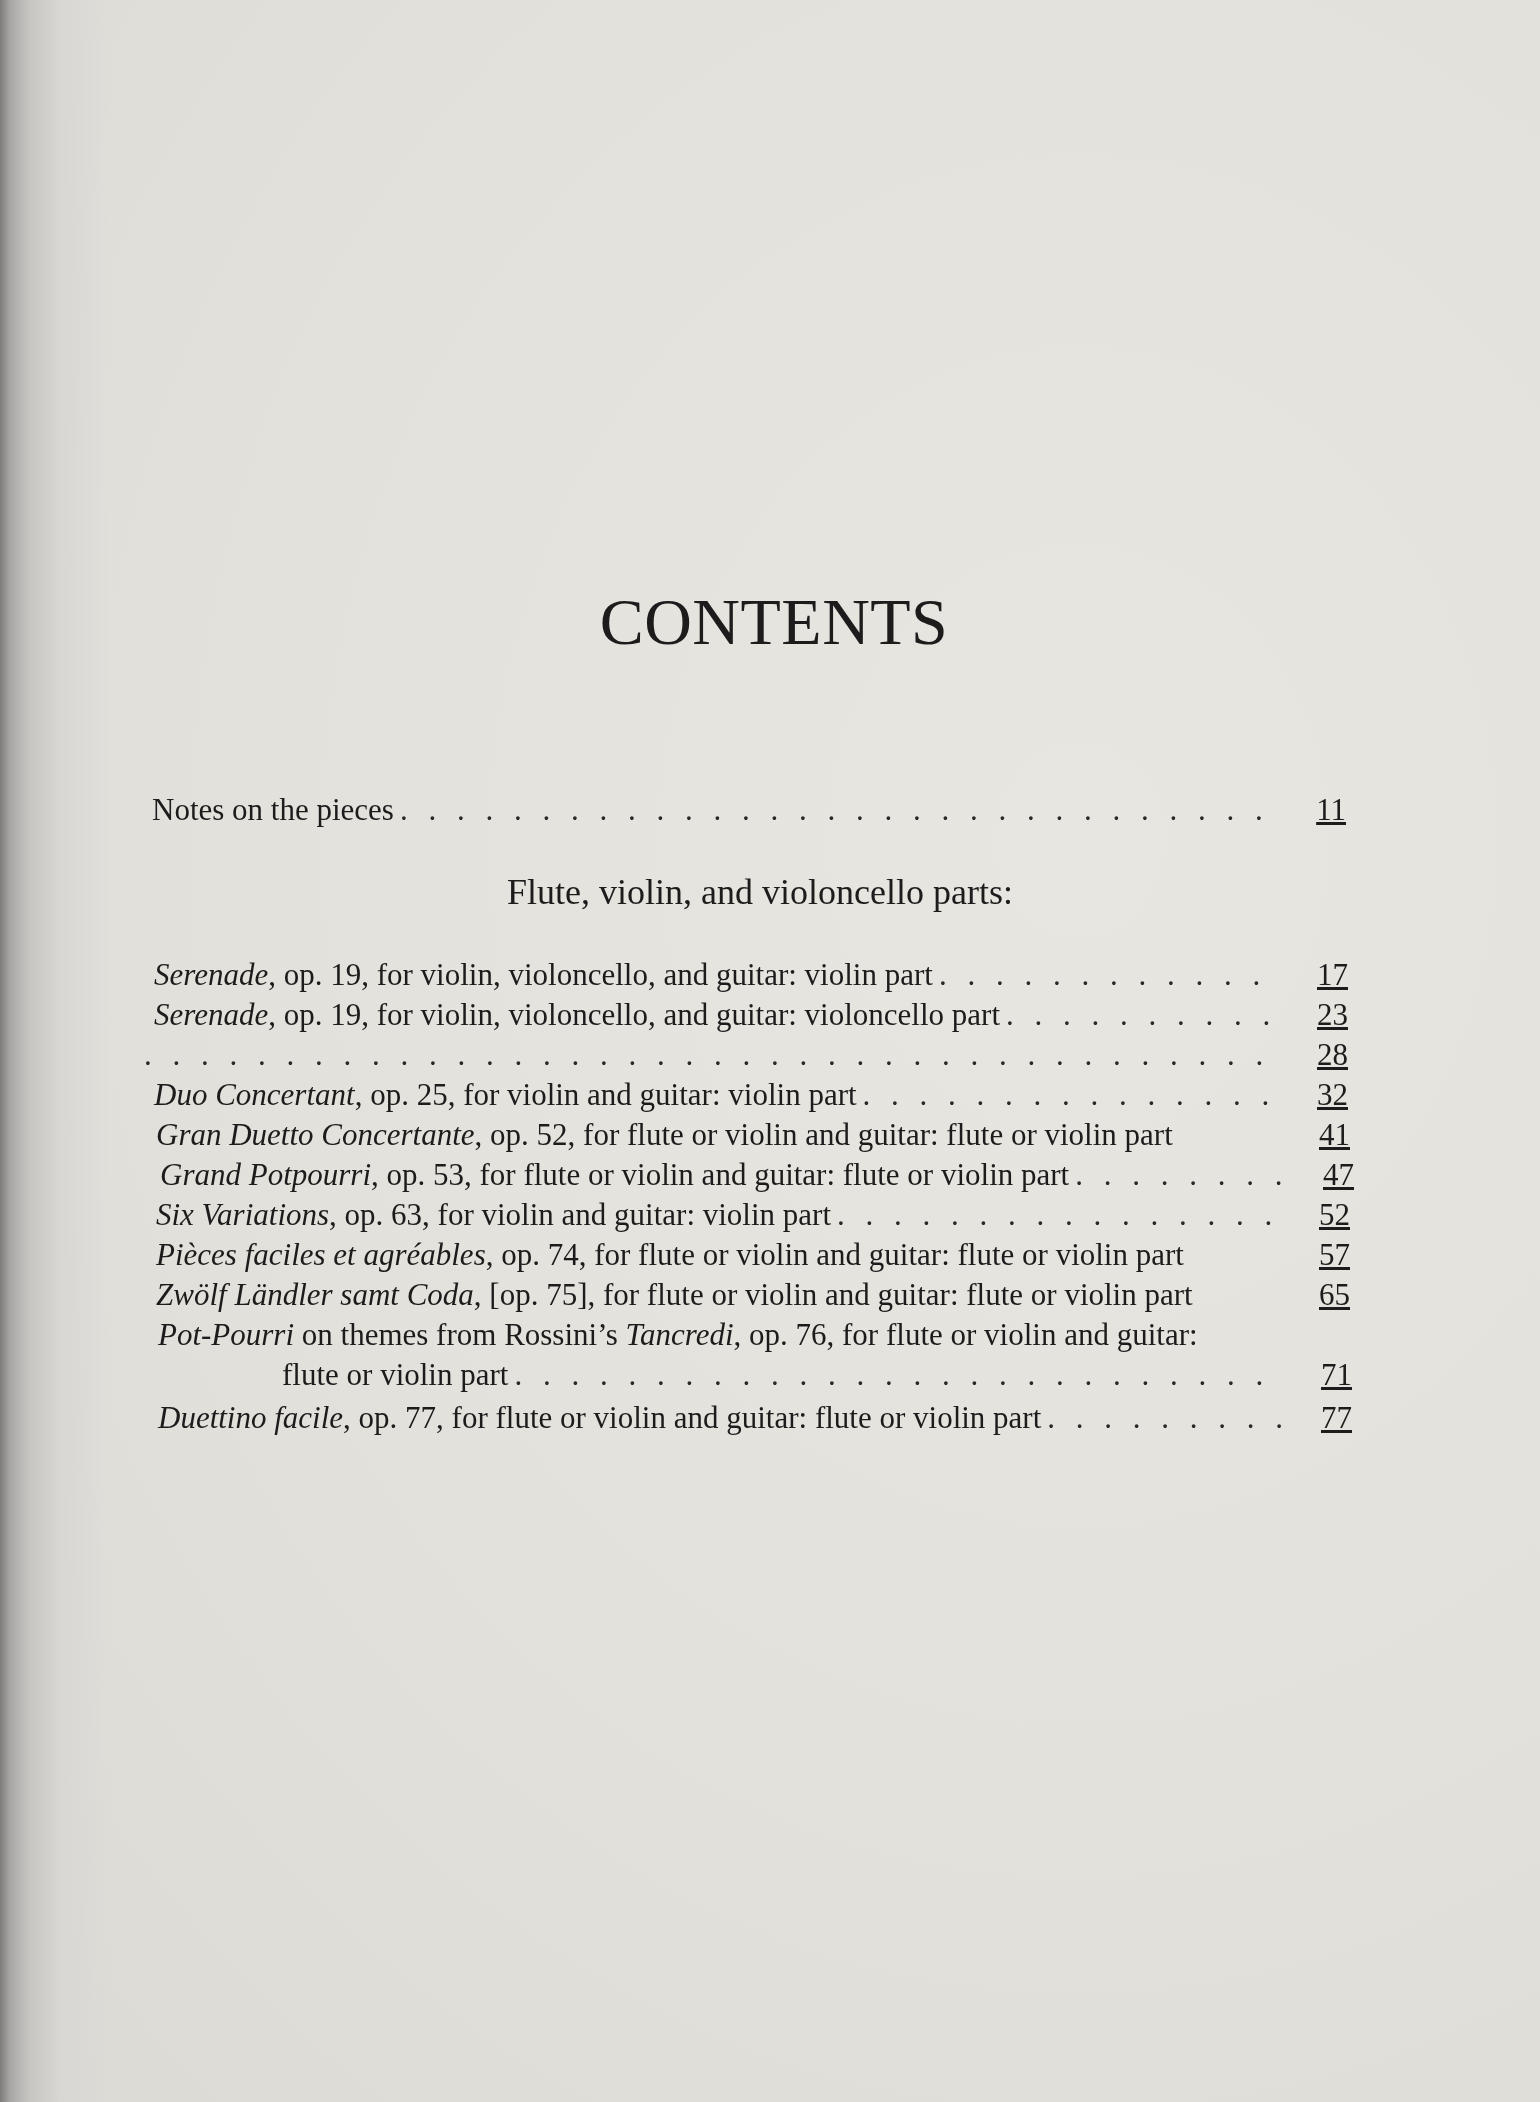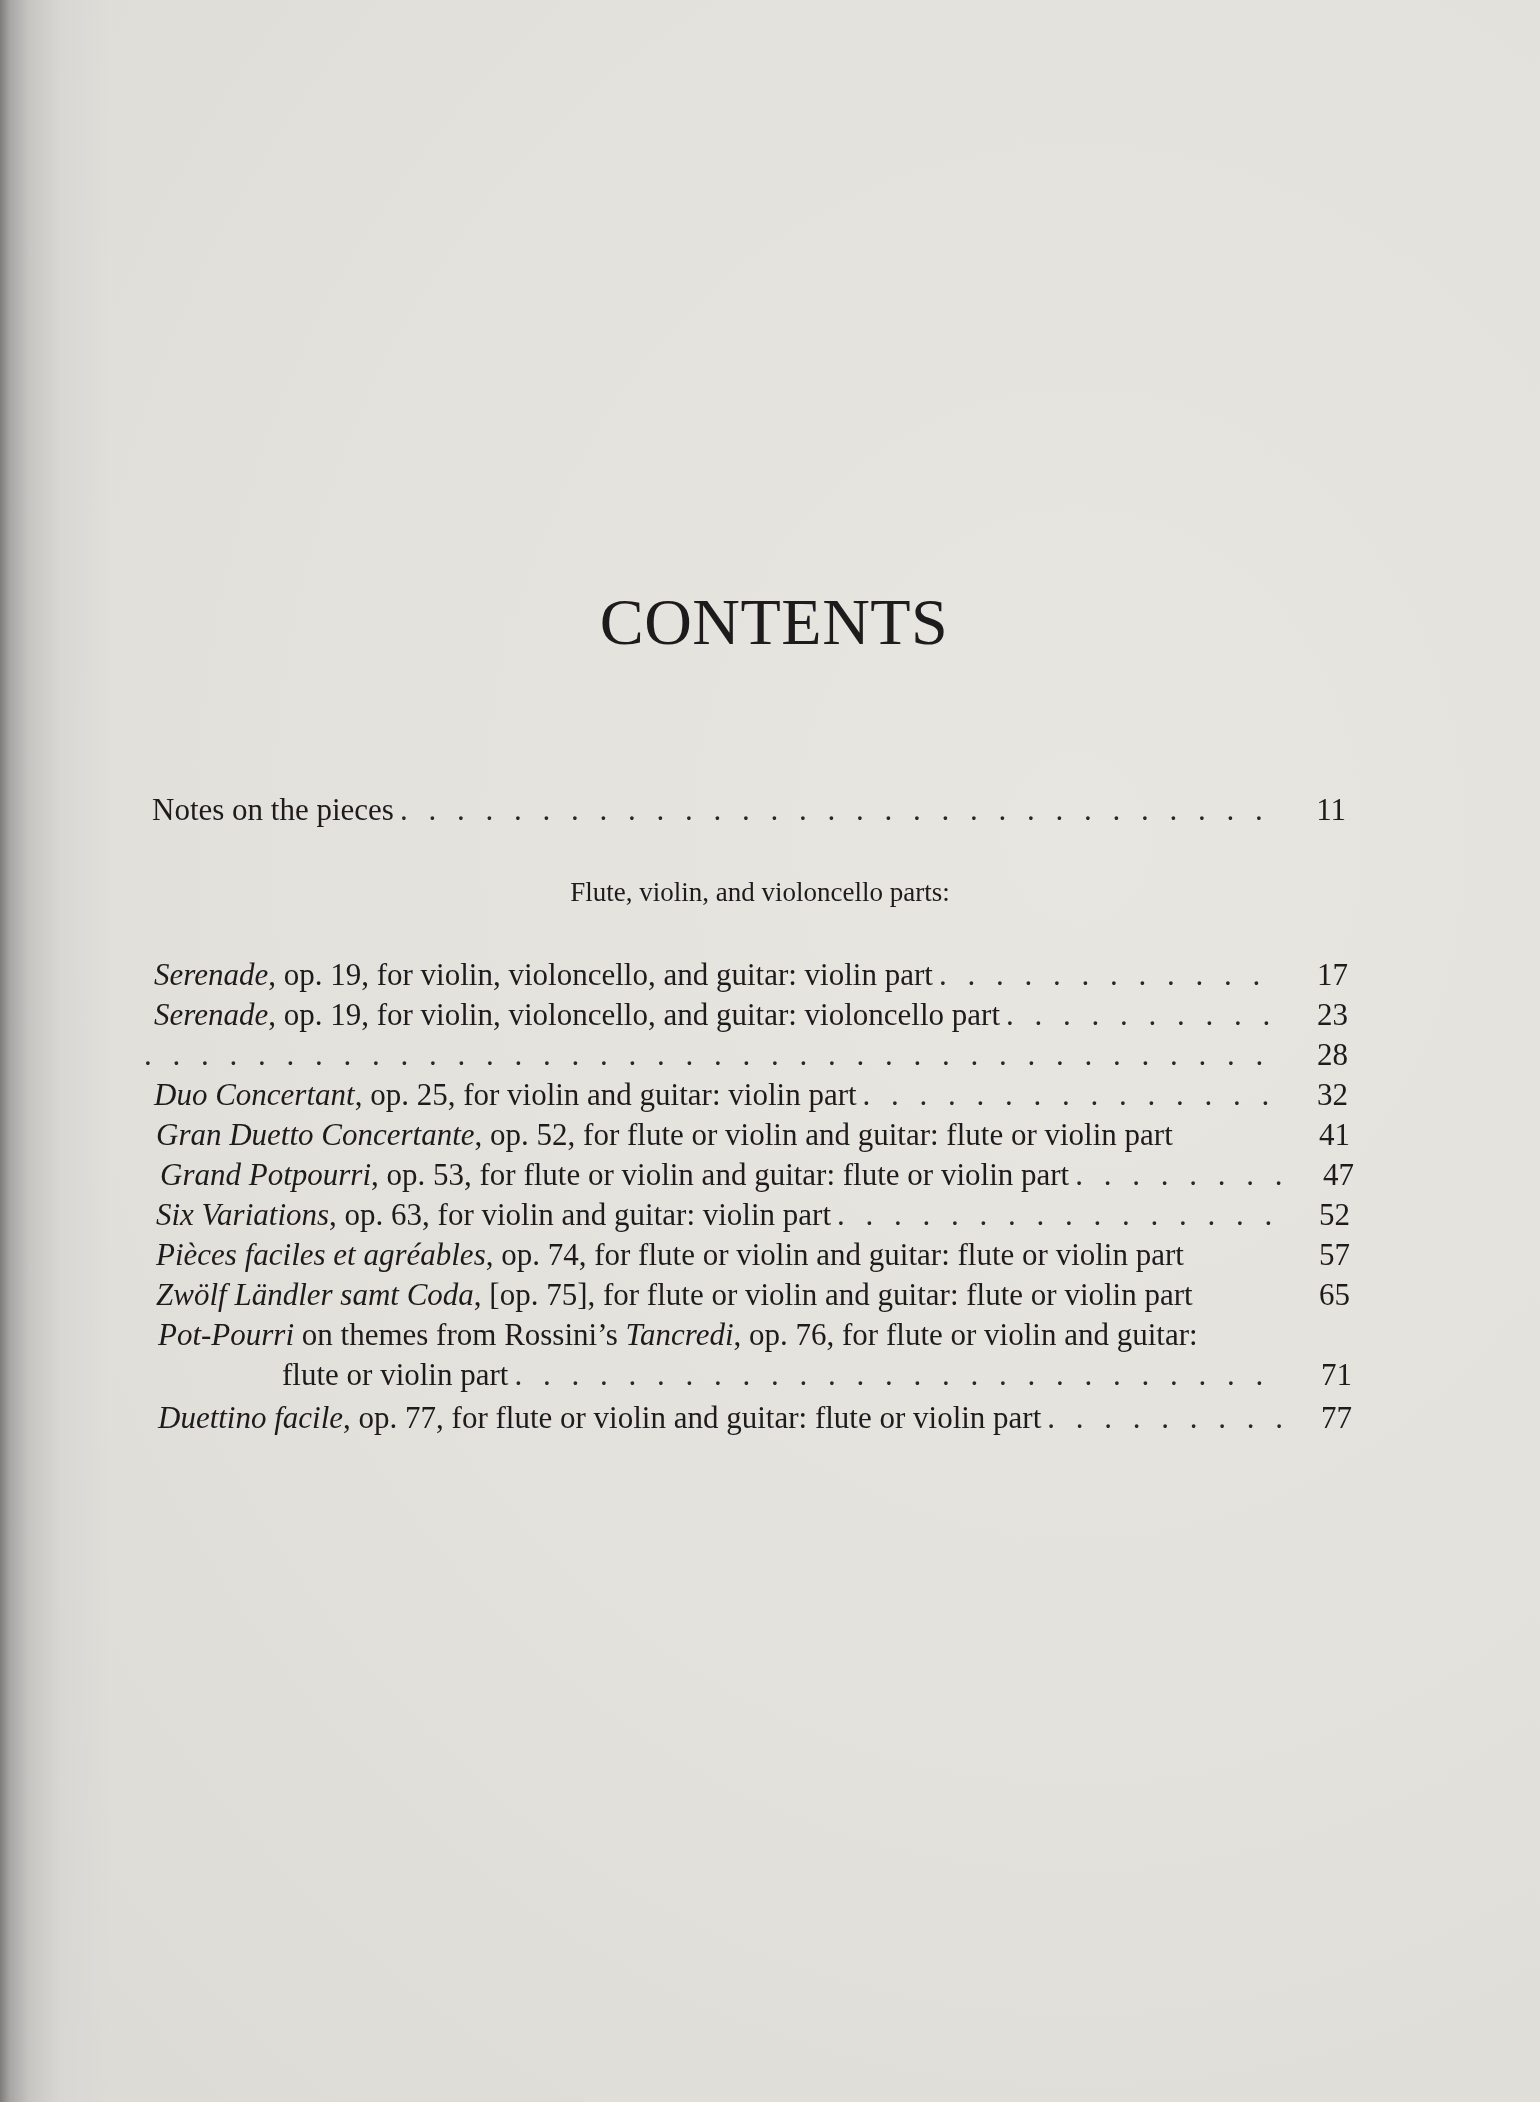--- a/index.html
+++ b/index.html
@@ -28,24 +28,24 @@
     }
     .row .text { flex: 0 0 auto; margin-left: 16px; }
     .row .leader {
       flex: 1 1 auto; overflow: hidden; white-space: nowrap;
       letter-spacing: 6.5px; margin-left: 6px; color: #2a2728;
     }
     .row .leader::before {
       content: ". . . . . . . . . . . . . . . . . . . . . . . . . . . . . . . . . . . . . . . . . . . . . . . . . . . . . . . . . . . . . . . . . . . . . . . . . . . . . . . . . . . . . . . . . . . . . . . . . . . . . . . . . . . . . . .";
     }
     .row .gap { flex: 1 1 auto; }
-    .row .num { flex: 0 0 auto; width: 58px; text-align: right; padding-left: 10px; }
+    .row .num { flex: 0 0 auto; width: 58px; text-align: right; padding-left: 10px; text-decoration: underline; }
     .subhead {
       position: absolute; left: 0; width: 1520px; top: 872px;
-      text-align: center; font-size: 27px; line-height: 40px;
+      text-align: center; font-size: 36px; line-height: 40px;
     }
     i { font-style: italic; }
     .indent { padding-left: 124px; }
   </style>
 </head>
 <body>
 
 <div class="page">
 
   <h1 class="title">CONTENTS</h1>

